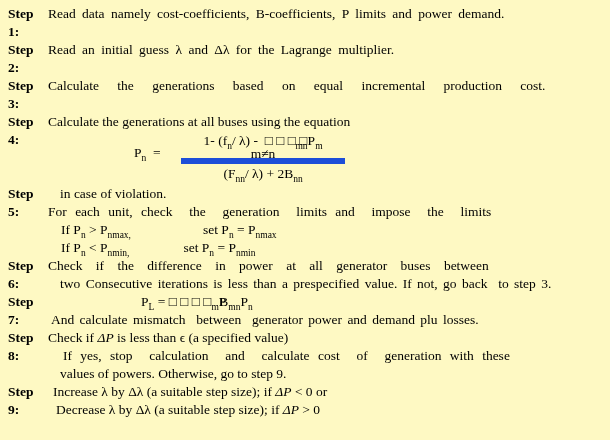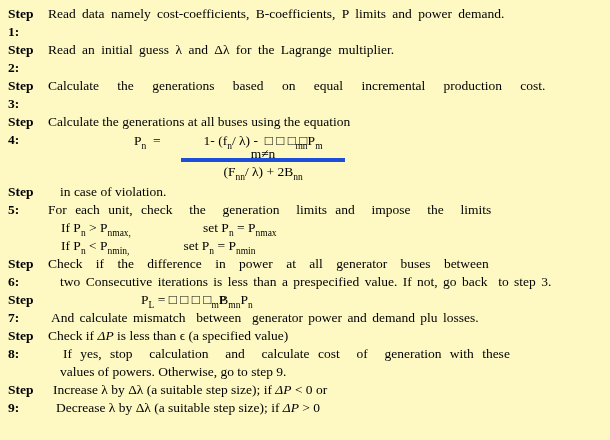--- a/index.html
+++ b/index.html
@@ -39,25 +39,25 @@
 
   
   .ind-3  { padding-left: 3px; }
   .ind-5  { padding-left: 5px; }
   .ind-8  { padding-left: 8px; }
   .ind-12 { padding-left: 12px; }
   .ind-15 { padding-left: 15px; }
 
   
   .eq4 { display: flex; padding-left: 86px; margin: 2px 0 3px; }
-  .eq-lhs { margin-right: 14px; white-space: pre-wrap; }
+  .eq-lhs { margin-top: 12px; margin-right: 14px; white-space: pre-wrap; }
   .frac { display: inline-flex; flex-direction: column; align-items: center; }
   .frac-num  { line-height: 16px; white-space: pre-wrap; }
   .frac-cond { line-height: 10px; margin-bottom: -1px; white-space: pre-wrap; }
-  .frac-den  { border-top: 4px solid #1d4ed8; padding: 1px 42px 0; line-height: 17px; white-space: pre-wrap; }
+  .frac-den  { border-top: 6px solid #1d4ed8; padding: 1px 42px 0; line-height: 17px; white-space: pre-wrap; }
 
   
   .eqline-pl { padding-left: 93px; }
   .eqline-dp { padding-left: 78px; }
 
   
   .ifline { display: flex; padding-left: 13px; }
   .ifline > span { white-space: pre-wrap; }
   .set-1 { margin-left: 72px; }
   .set-2 { margin-left: 54px; }

